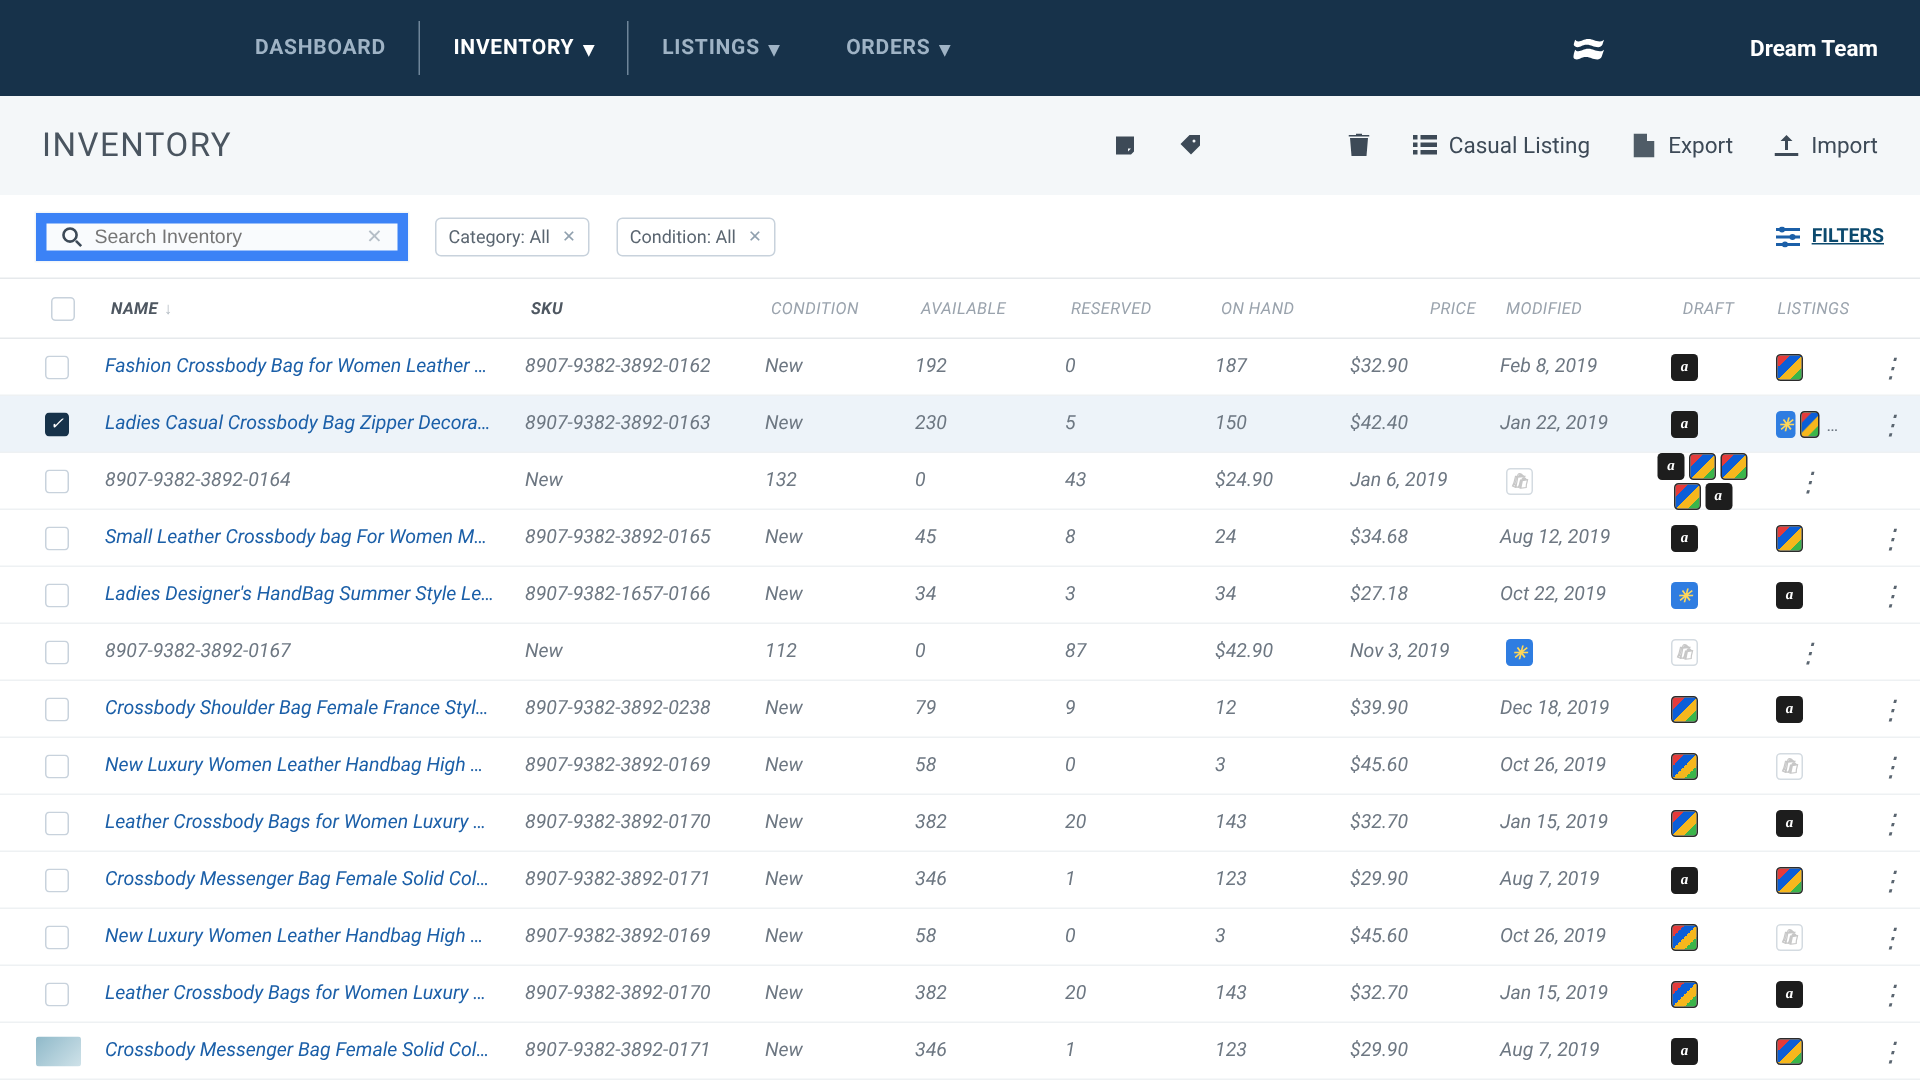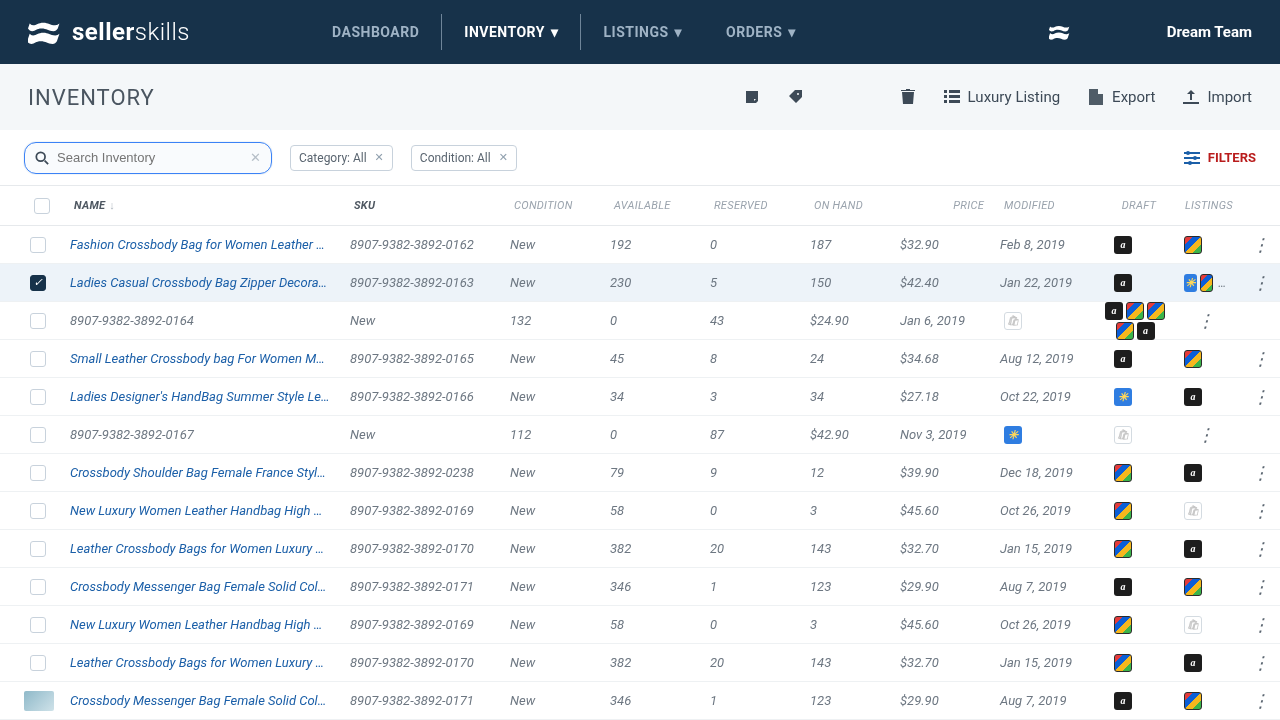--- a/index.html
+++ b/index.html
@@ -25,27 +25,27 @@
 .pagebar { background:#f4f7f9; height:66px; display:flex; align-items:center; padding:0 28px; }
 .page-title { font-size:22px; font-weight:400; color:#4a5560; letter-spacing:1px; }
 .pagebar-spacer { flex:1; }
 .toolbar { display:flex; align-items:center; gap:28px; color:#3d4a57; }
 .tb-btn { display:flex; align-items:center; gap:8px; font-size:15px; cursor:pointer; }
 .tb-iconbox { width:16px; height:16px; display:inline-flex; align-items:center; justify-content:center; }
 .tb-sep { width:40px; }
 
 
 .filters-row { height:56px; display:flex; align-items:center; padding:0 24px; border-bottom:1px solid #e6e9ec; gap:18px; }
-.searchbox { position:relative; width:248px; height:32px; border:1px solid #3b82f6; border-radius:12px; background:#f9fbfd; display:flex; align-items:center; padding:0 10px; box-shadow:0 0 0 1px rgba(28,100,160,.06); }
+.searchbox { position:relative; width:248px; height:32px; border:7px solid #3b82f6; border-radius:0; background:#f9fbfd; display:flex; align-items:center; padding:0 10px; box-shadow:0 0 0 1px rgba(28,100,160,.06); }
 .searchbox input { border:none; outline:none; background:transparent; font-size:13px; color:#6a7683; flex:1; padding-left:8px; }
 .searchbox .clear { color:#b5bec7; cursor:pointer; }
 .chip { height:26px; border:1px solid #c8d2dc; border-radius:4px; display:flex; align-items:center; padding:0 8px; font-size:12px; color:#5a6570; gap:8px; }
 .chip .chip-x { color:#90a0ae; cursor:pointer; font-size:11px; }
 .filters-spacer { flex:1; }
-.filters-btn { display:flex; align-items:center; gap:8px; color:#b91c1c; font-weight:700; font-size:13px; cursor:pointer; }
+.filters-btn { display:flex; align-items:center; gap:8px; color:#0c4a6e; font-weight:700; font-size:13px; cursor:pointer;text-decoration:underline; }
 
 
 .tbl { width:100%; }
 .thead, .trow { display:grid; grid-template-columns: 60px 280px 160px 100px 100px 100px 90px 100px 110px 70px 70px 40px; align-items:center;font-style:italic; }
 .thead { height:40px; border-bottom:1px solid #e6e9ec; color:#9aa3ad; font-size:11px; letter-spacing:.3px; padding:0 0 0 4px; }
 .thead .hcell.dark { color:#4e5761; font-weight:700; }
 .hcell { padding:0 10px; text-align:left; display:flex; align-items:center; gap:4px; }
 .hcell.center { justify-content:center; }
 .hcell.right { justify-content:flex-end; }
 .sort-arrow { color:#b0b8c0; font-size:11px; }
@@ -74,28 +74,20 @@
 .ellipsis-text { color:#6c7681; font-size:12px; margin-left:2px; }
 .row-menu { color:#5a6570; font-size:18px; text-align:center; cursor:pointer; letter-spacing:-1px; }
 
 
 svg { display:block; }
 </style>
 </head>
 <body>
 
 <div class="topnav">
-  <div class="logo">
-    <span class="logo-mark">
-      <svg viewBox="0 0 40 32">
-          <path fill="#fff" d="M6 20c4 0 6-3 12-3s8 3 14 3c2 0 4-1 5-2l-3 9c-1 2-3 3-5 3-6 0-8-3-14-3s-7 3-11 3c-2 0-4-1-5-3L2 18c1 1 2 2 4 2zM6 8c4 0 6-3 12-3s8 3 14 3c2 0 4-1 5-2l-2 6c-1 2-3 3-5 3-6 0-8-3-14-3S9 15 5 15c-2 0-4-1-5-3L2 6c1 1 2 2 4 2z"></path>
-        </svg>
-    </span>
-    <span class="logo-word"><span class="logo-bold">seller</span><span>skills</span></span>
-  </div>
   <div class="nav-items">
     <div class="nav-item">
         <span>DASHBOARD</span>
       </div>
     <div class="nav-item active">
         <span>INVENTORY</span>
         <span class="nav-caret">▾</span>
       </div>
     <div class="nav-item">
         <span>LISTINGS</span>
@@ -142,21 +134,21 @@
             <path fill="#3d4a57" d="M1 3h12l-1 12H2zM0 1h14v1H0zM5 0h4v1H5z"></path>
           </svg>
         </span>
       </span>
     <span class="tb-btn">
         <span class="tb-iconbox">
           <svg width="16" height="14" viewBox="0 0 16 14">
             <path fill="#3d4a57" d="M0 0h3v3H0zm5 0h11v3H5zM0 5h3v3H0zm5 0h11v3H5zM0 10h3v3H0zm5 0h11v3H5z"></path>
           </svg>
         </span>
-        <span>Luxury Listing</span>
+        <span>Casual Listing</span>
       </span>
     <span class="tb-btn">
         <span class="tb-iconbox">
           <svg width="14" height="16" viewBox="0 0 14 16">
             <path fill="#3d4a57" d="M0 0h9l5 5v11H0zM9 0v5h5z" opacity=".9"></path>
           </svg>
         </span>
         <span>Export</span>
       </span>
     <span class="tb-btn">
@@ -327,21 +319,21 @@
             <span class="badge ebay"></span>
           </div>
         </div>
       <div class="cell row-menu">⋮</div>
     </div>
       <div class="trow">
       <div class="cell">
           <span class="chk"></span>
         </div>
       <div class="cell link"> Ladies Designer's HandBag Summer Style Leather</div>
-      <div class="cell gray">8907-9382-3892-0166</div>
+      <div class="cell gray">8907-9382-1657-0166</div>
       <div class="cell gray">New</div>
       <div class="cell gray">34</div>
       <div class="cell gray">3</div>
       <div class="cell gray">34</div>
       <div class="cell gray right">$27.18</div>
       <div class="cell gray">Oct 22, 2019</div>
       <div class="cell center">
           <div class="badges">
             <span class="badge walmart"></span>
           </div>

